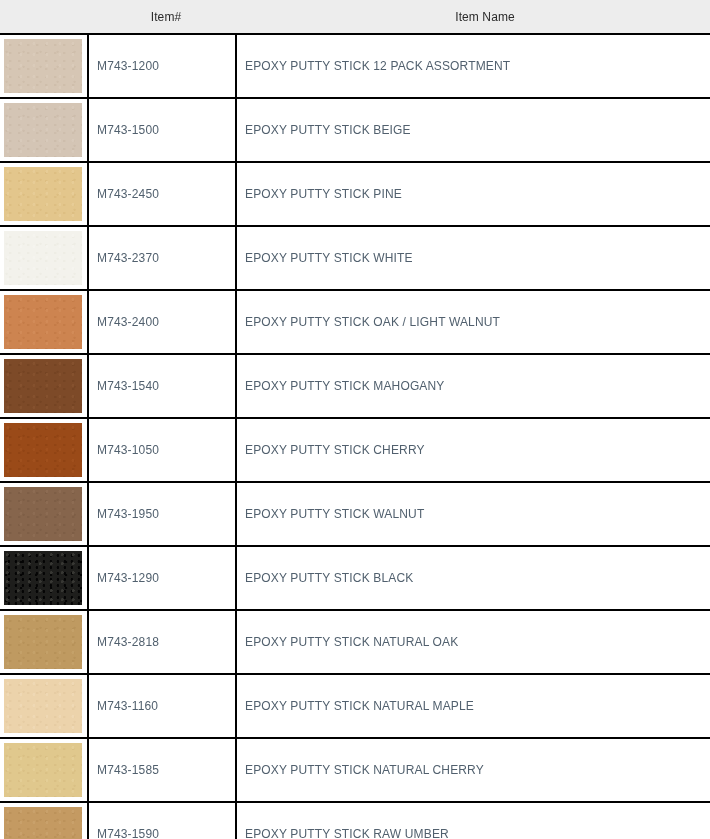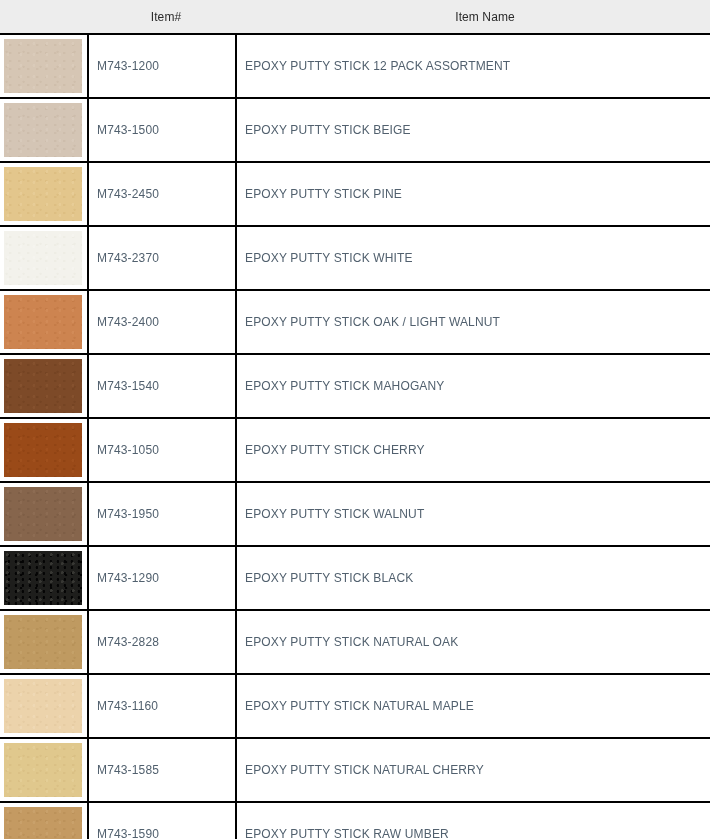--- a/index.html
+++ b/index.html
@@ -204,21 +204,21 @@
         </td>
         <td class="cell-item">M743-1290</td>
         <td class="cell-name">EPOXY PUTTY STICK BLACK</td>
       </tr>
       <tr class="table-row">
         <td class="cell-swatch">
           <span class="swatch" style="background: rgb(191, 154, 97);">
             <span class="tex" style="background-image: radial-gradient(circle at 30% 40%, rgb(208, 174, 122) 0px, rgb(208, 174, 122) 1.2px, transparent 1.6px), radial-gradient(circle at 70% 75%, rgb(169, 133, 76) 0px, rgb(169, 133, 76) 1.1px, transparent 1.5px), radial-gradient(circle at 15% 85%, rgb(169, 133, 76) 0px, rgb(169, 133, 76) 0.9px, transparent 1.4px);"></span>
           </span>
         </td>
-        <td class="cell-item">M743-2828</td>
+        <td class="cell-item">M743-2818</td>
         <td class="cell-name">EPOXY PUTTY STICK NATURAL OAK</td>
       </tr>
       <tr class="table-row">
         <td class="cell-swatch">
           <span class="swatch" style="background: rgb(236, 211, 171);">
             <span class="tex" style="background-image: radial-gradient(circle at 30% 40%, rgb(246, 228, 198) 0px, rgb(246, 228, 198) 1.2px, transparent 1.6px), radial-gradient(circle at 70% 75%, rgb(220, 192, 150) 0px, rgb(220, 192, 150) 1.1px, transparent 1.5px), radial-gradient(circle at 15% 85%, rgb(220, 192, 150) 0px, rgb(220, 192, 150) 0.9px, transparent 1.4px);"></span>
           </span>
         </td>
         <td class="cell-item">M743-1160</td>
         <td class="cell-name">EPOXY PUTTY STICK NATURAL MAPLE</td>

